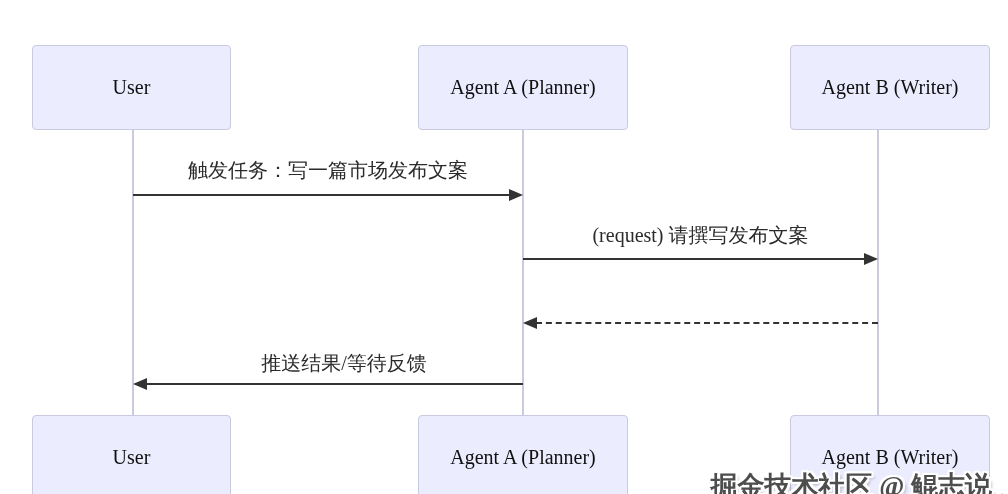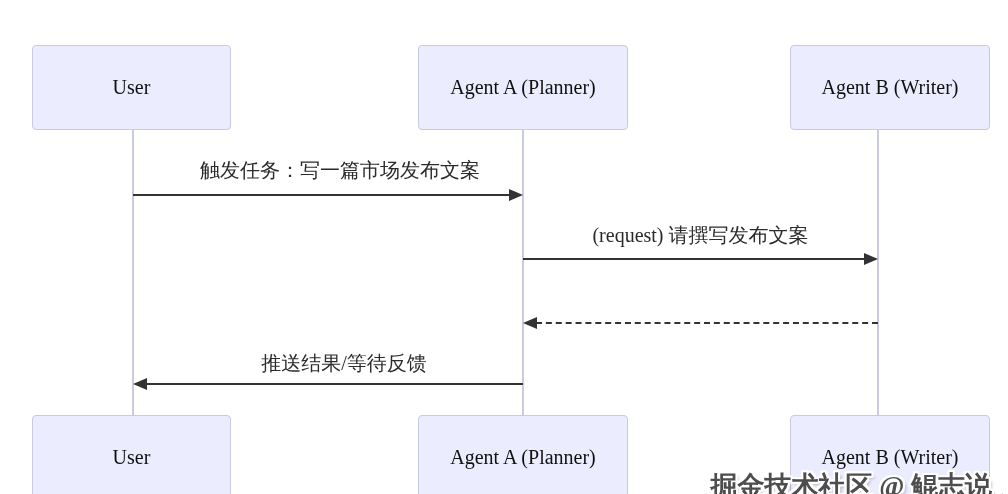--- a/index.html
+++ b/index.html
@@ -52,21 +52,21 @@
   .msg-line{
     position:absolute;height:0;
     border-top:2px solid var(--arrow);
     z-index:3;
   }
   .msg-line.dashed{border-top-style:dashed;}
   .head{position:absolute;width:0;height:0;z-index:3;
     border-top:6px solid transparent;border-bottom:6px solid transparent;}
   .head-right{border-left:14px solid var(--arrow);}
   .head-left{border-right:14px solid var(--arrow);}
-  .lbl-1{left:133px;width:390px;top:131px;padding-left:12px;}
+  .lbl-1{left:133px;width:390px;top:131px;}
   .lbl-2{left:523px;width:355px;top:196px;}
   .lbl-3{left:523px;width:355px;top:259px;}
   .lbl-4{left:133px;width:422px;top:324px;}
   .ln-1{left:133px;top:168px;width:377px;}
   .ln-2{left:523px;top:232px;width:342px;}
   .ln-3{left:536px;top:296px;width:342px;}
   .ln-4{left:146px;top:357px;width:377px;}
   .hd-1{left:509px;top:163px;}
   .hd-2{left:864px;top:227px;}
   .hd-3{left:523px;top:291px;}

